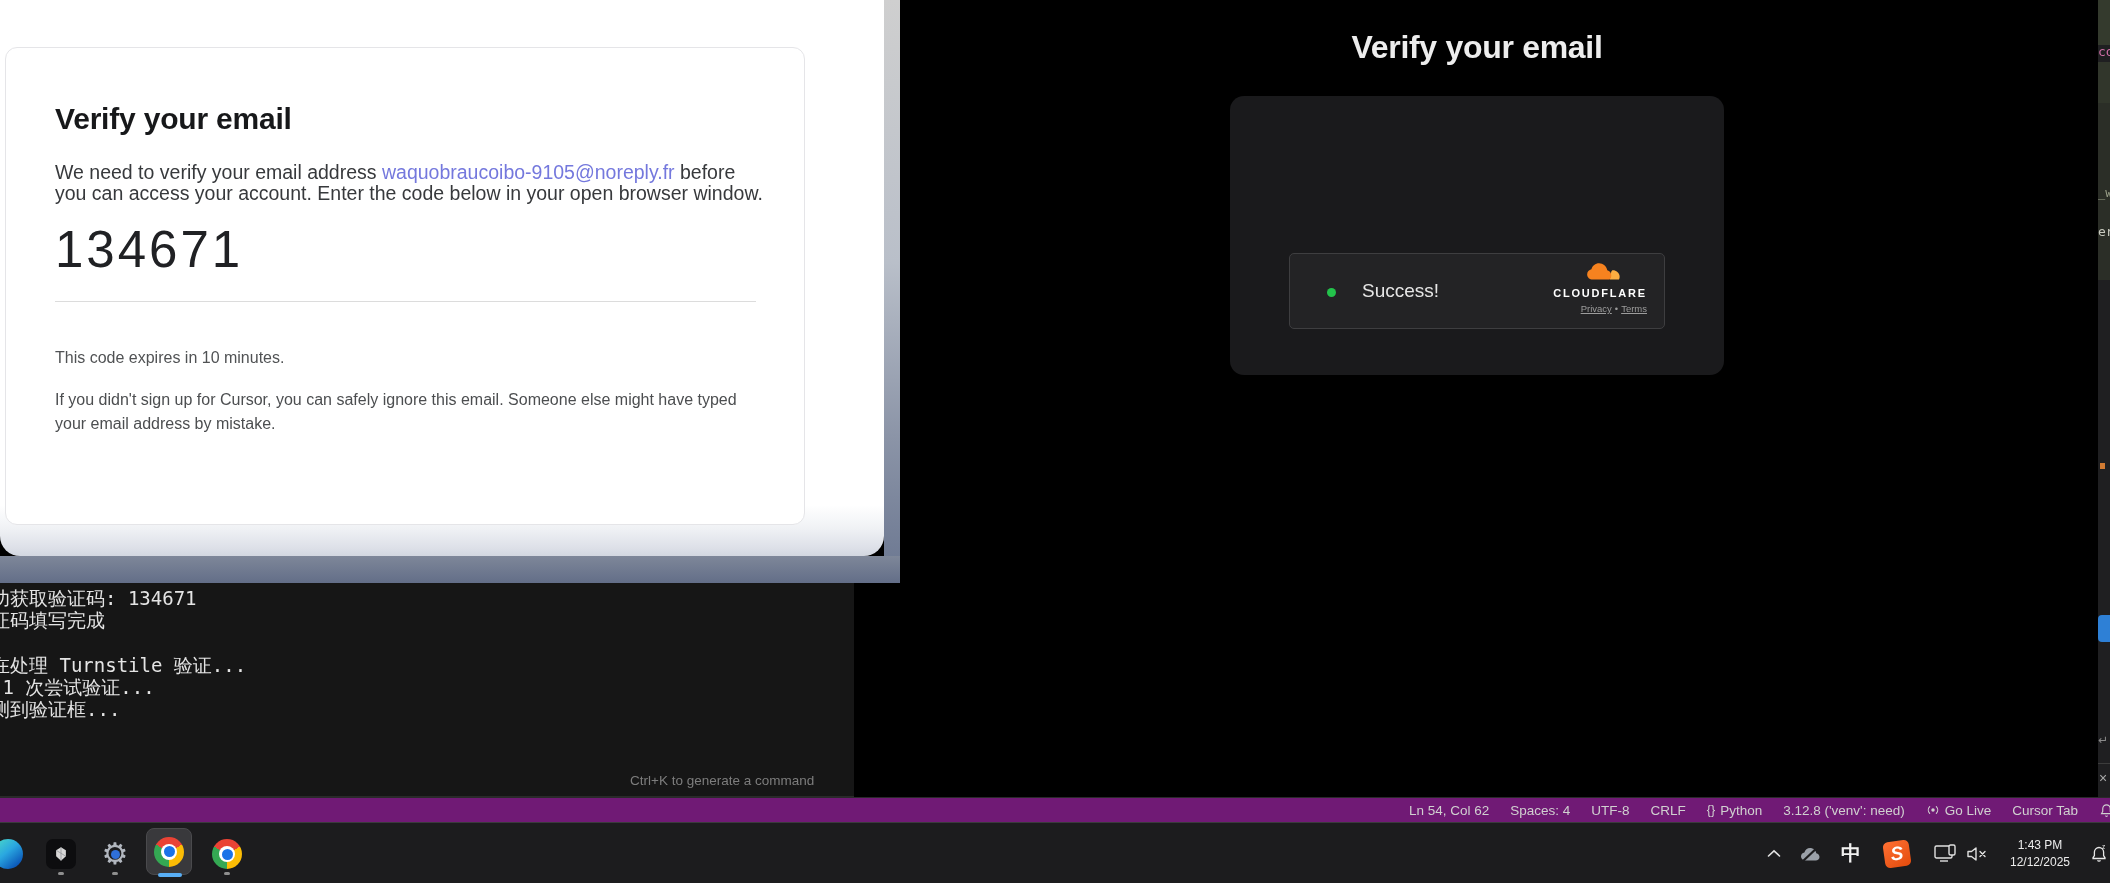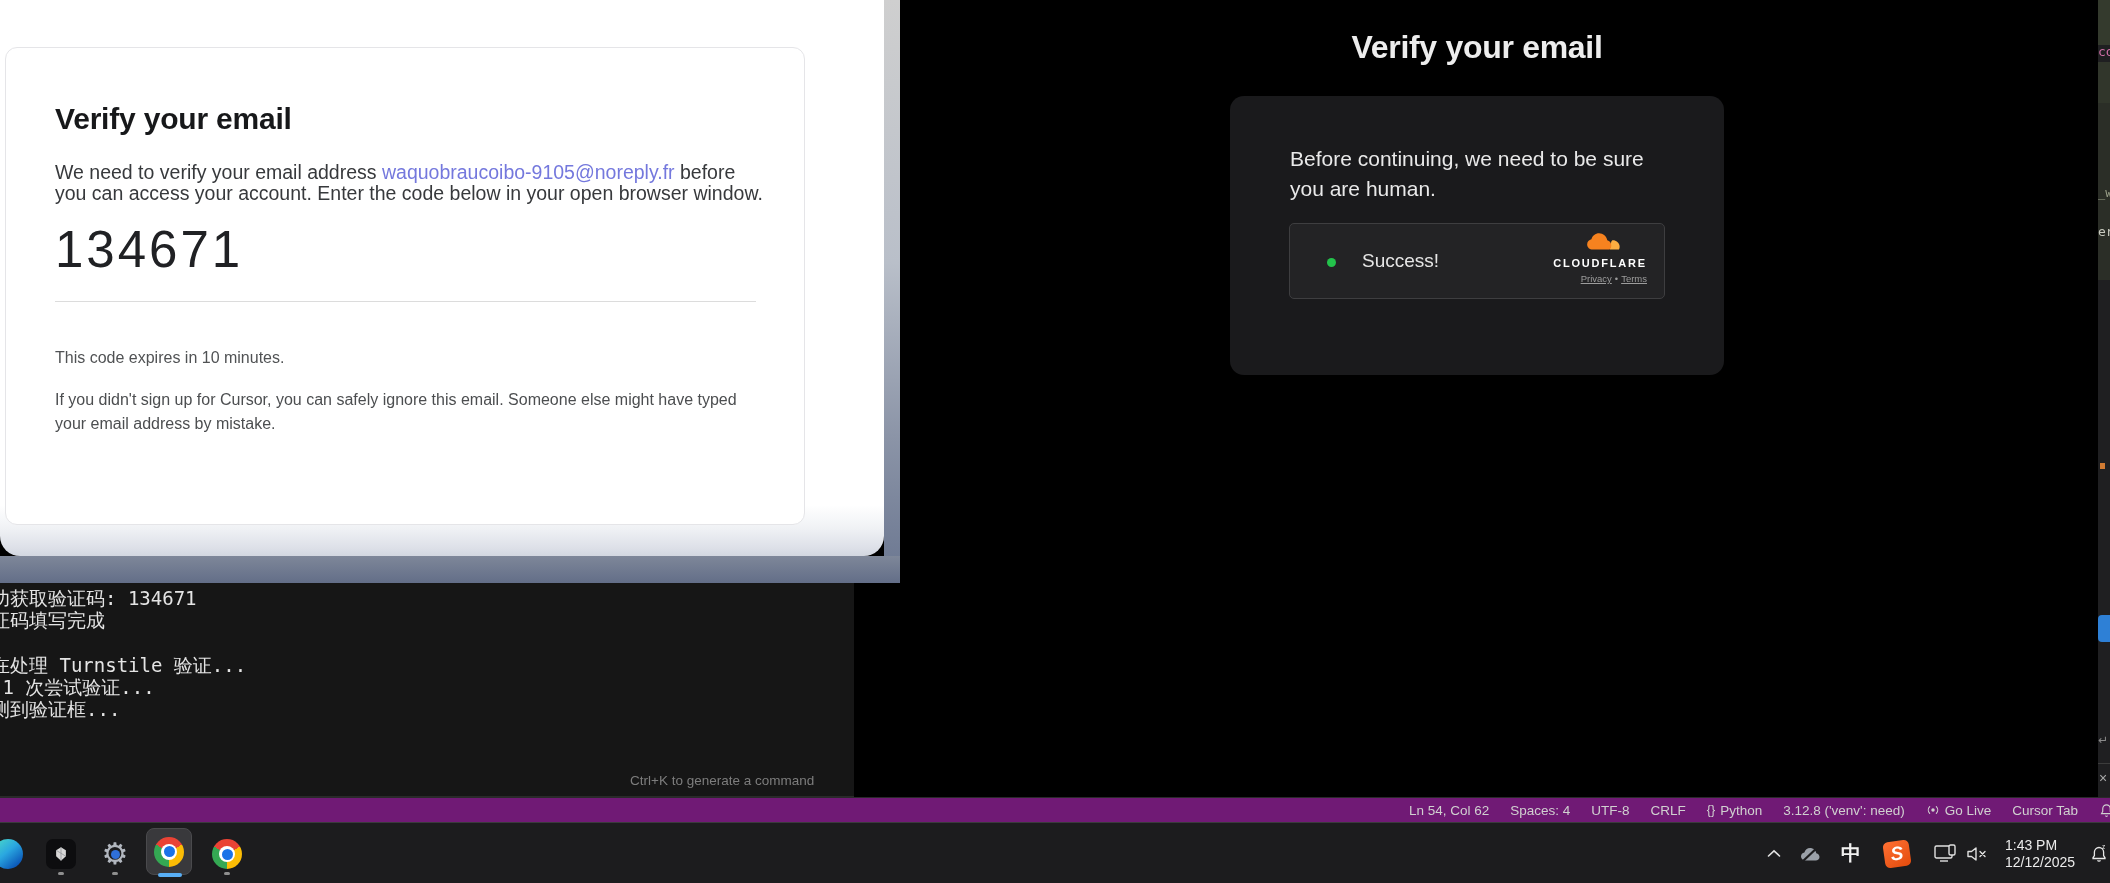--- a/index.html
+++ b/index.html
@@ -35,21 +35,21 @@
   .email-divider { margin-top:27px; width:701px; border:none; border-top:1px solid #dcdcdc; }
   .email-expiry { margin-top:46px; font-size:16px; line-height:20px; color:#505254; }
   .email-footer { margin-top:20px; width:700px; font-size:16px; line-height:23.5px; color:#4c4e50; }
 
   
   .auth-inner { position:absolute; left:1230px; top:0; width:494px; }
   .auth-title { margin-top:28px; text-align:center; font-size:32px; line-height:38px; font-weight:700; color:#ededed; letter-spacing:-0.3px; }
   .auth-card { margin-top:30px; height:279px; background:#1a1a1c; border-radius:14px; position:relative; }
   .auth-card-text { position:absolute; left:60px; top:48px; width:380px; font-size:21px; line-height:30px; color:#e9e9e9; }
   .turnstile {
-    position:absolute; left:59px; top:127px; width:376px; height:76px;
+    position:absolute; left:59px; top:157px; width:376px; height:76px;
     background:#232325; border:1px solid #3e3e40; border-radius:5px; cursor:pointer;
   }
   .ts-dot { position:absolute; left:37px; top:34px; width:9px; height:9px; border-radius:50%; background:#23c24b; }
   .ts-status { position:absolute; left:72px; top:26px; font-size:19px; color:#e6e6e6; }
   .cf-block { position:absolute; right:17px; top:8px; width:100px; text-align:right; }
   .cf-cloud { display:block; margin-left:auto; margin-right:22px; }
   .cf-name { display:block; margin-top:1px; font-size:11px; font-weight:700; letter-spacing:1.8px; color:#ffffff; white-space:nowrap; }
   .cf-links { margin-top:4px; font-size:9.5px; color:#9c9c9c; }
   .cf-links a { color:#9c9c9c; text-decoration:underline; cursor:pointer;text-align:center; }
   .cf-sep { margin:0 3px; text-decoration:none; }
@@ -94,21 +94,21 @@
   .chrome-icon::after { content:""; position:absolute; left:9.5px; top:9.5px; width:11px; height:11px; border-radius:50%; background:#1a73e8; }
   .run-dot { position:absolute; top:49px; width:6px; height:3px; border-radius:2px; background:#8f8f8f; }
   .active-bar { position:absolute; top:50px; width:24px; height:3.5px; border-radius:2px; background:#58aef5; }
   .tray-item { position:absolute; top:0; height:61px; display:flex; align-items:center; justify-content:center; cursor:pointer; }
   .ime { font-size:20px; color:#f0f0f0; font-weight:700; }
   .snip {
     width:26px; height:26px; border-radius:5px; transform:rotate(-8deg);
     background:linear-gradient(150deg,#ff7033,#e34b0c); color:#fff;
     font-size:19px; font-weight:700; font-style:italic; display:flex; align-items:center; justify-content:center;
   }
-  .clock { text-align:left; font-size:14px; line-height:17px; color:#ececec; }
+  .clock { text-align:center; font-size:12px; line-height:17px; color:#ececec; }
 
   
   .sliver { position:absolute; left:2098px; top:0; width:12px; height:797px; background:#1f1f21; overflow:hidden; }
   .sl-block1 { position:absolute; left:0; top:0; width:12px; height:45px; background:#343a2d; }
   .sl-co { position:absolute; left:0; top:44px; font-size:13px; color:#cf6ea6; font-family:"DejaVu Sans Mono",monospace; }
   .sl-block2 { position:absolute; left:0; top:62px; width:12px; height:41px; background:#31362b; }
   .sl-block3 { position:absolute; left:0; top:103px; width:12px; height:177px; background:#2b2e27; }
   .sl-w { position:absolute; left:0; top:186px; font-size:12px; color:#9aa089; font-family:"DejaVu Sans Mono",monospace; }
   .sl-er { position:absolute; left:0; top:224px; font-size:13px; color:#c8cabf; font-family:"DejaVu Sans Mono",monospace; }
   .sl-orange { position:absolute; left:2px; top:463px; width:5px; height:6px; background:#d07a32; }
@@ -134,21 +134,20 @@
         <hr class="email-divider">
         <div class="email-expiry">This code expires in 10 minutes.</div>
         <div class="email-footer">If you didn't sign up for Cursor, you can safely ignore this email. Someone else might have typed your email address by mistake.</div>
       </div>
     </div>
   </div>
 
   <div class="auth-inner">
     <div class="auth-title">Verify your email</div>
     <div class="auth-card">
-      <div class="auth-card-text">Before continuing, we need to be sure you are human.</div>
       <div class="turnstile">
         <span class="ts-dot"></span>
         <span class="ts-status">Success!</span>
         <div class="cf-block">
           <svg class="cf-cloud" width="44" height="24" viewBox="0 0 50 28">
             <path fill="#fbad41" d="M36.5 9.5c4 0 7.4 2.9 7.9 6.8.2 1.5-.1 3-.8 4.2H33l1.6-9.1c.5-1.1 1.1-1.9 1.9-1.9z"></path>
             <path fill="#f6821f" d="M13 20.5c-3.6 0-6.5-2.7-6.5-6 0-2.9 2.1-5.3 5-5.9C12.6 4.3 16.2 1.5 20.4 1.5c4.8 0 8.8 3.5 9.6 8.1 2.7.7 4.7 3.1 4.7 6 0 1.9-.8 3.6-2.1 4.9H13z"></path>
           </svg>
           <span class="cf-name">CLOUDFLARE</span>
           <div class="cf-links"><a>Privacy</a><span class="cf-sep">•</span><a>Terms</a></div>

